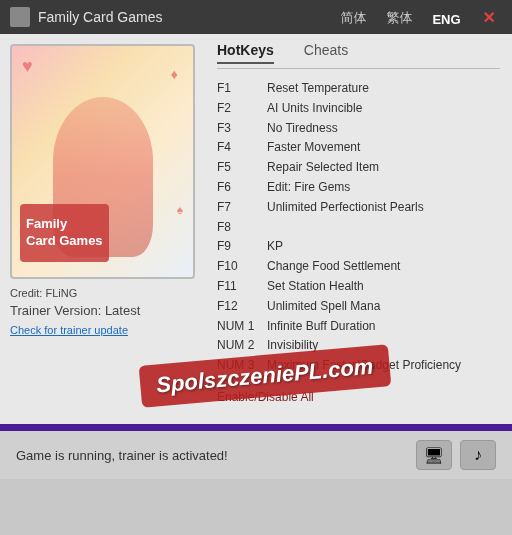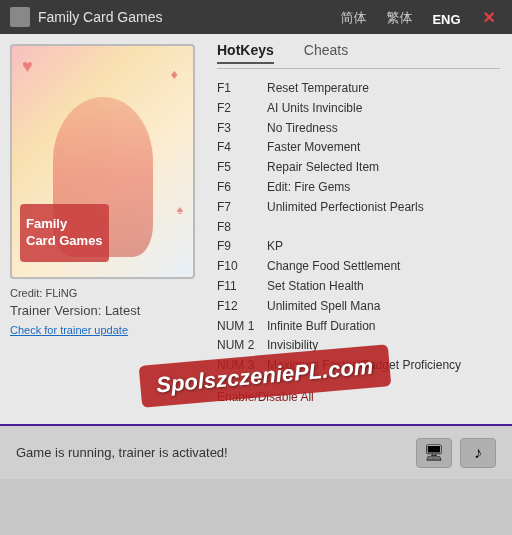--- a/index.html
+++ b/index.html
@@ -219,21 +219,21 @@
       margin-top: 14px;
       font-size: 12px;
       color: #7f1d1d;
     }
 
     
     #status-bar {
       width: 100%;
       height: 55px;
       background: #d0d0d0;
-      border-top: 2px solid #4c1d95;
+      border-top: 7px solid #4c1d95;
       display: flex;
       align-items: center;
       justify-content: space-between;
       padding: 0 16px;
     }
     #status-text {
       font-size: 13px;
       color: #333;
     }
     #status-icons {

